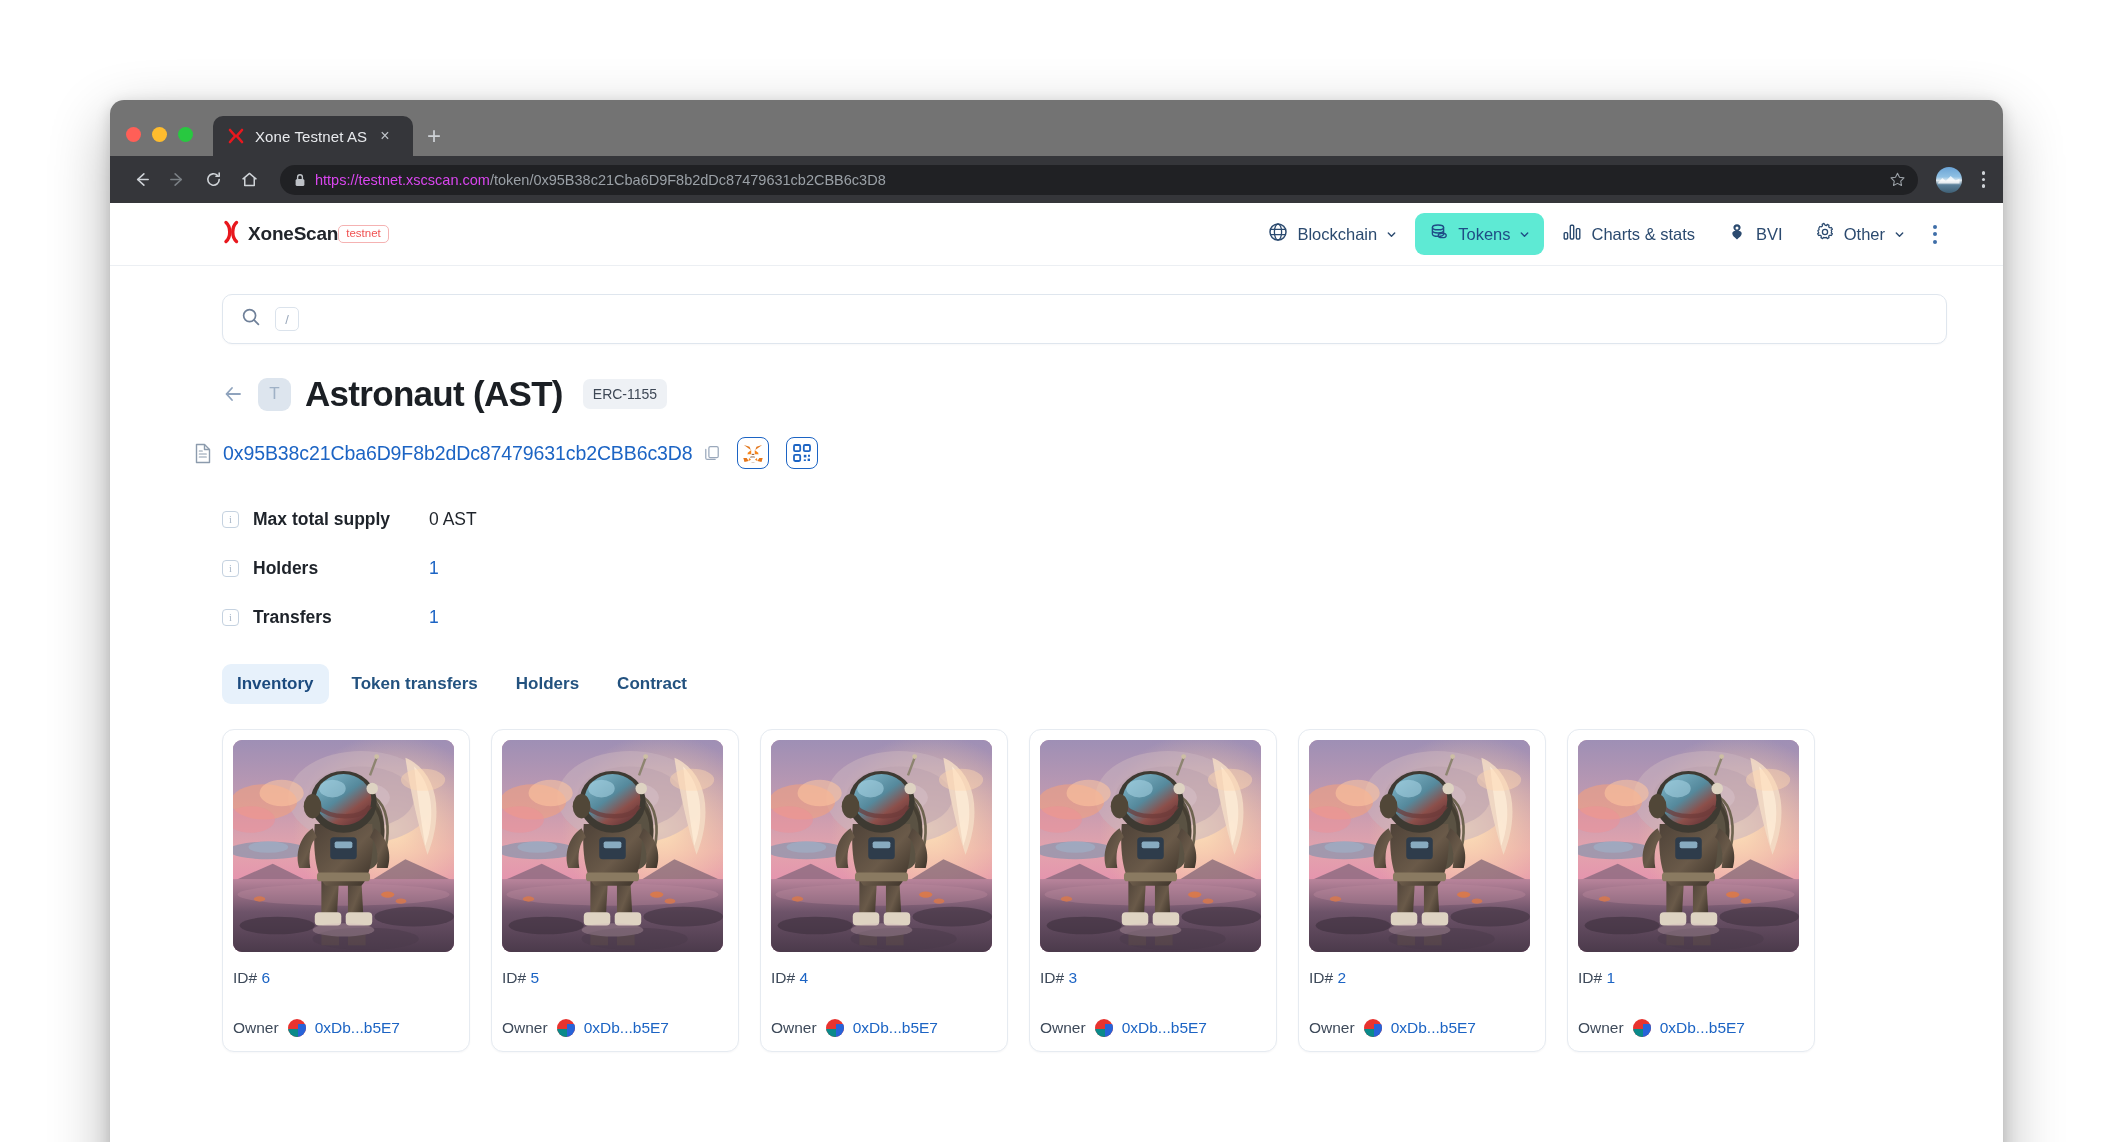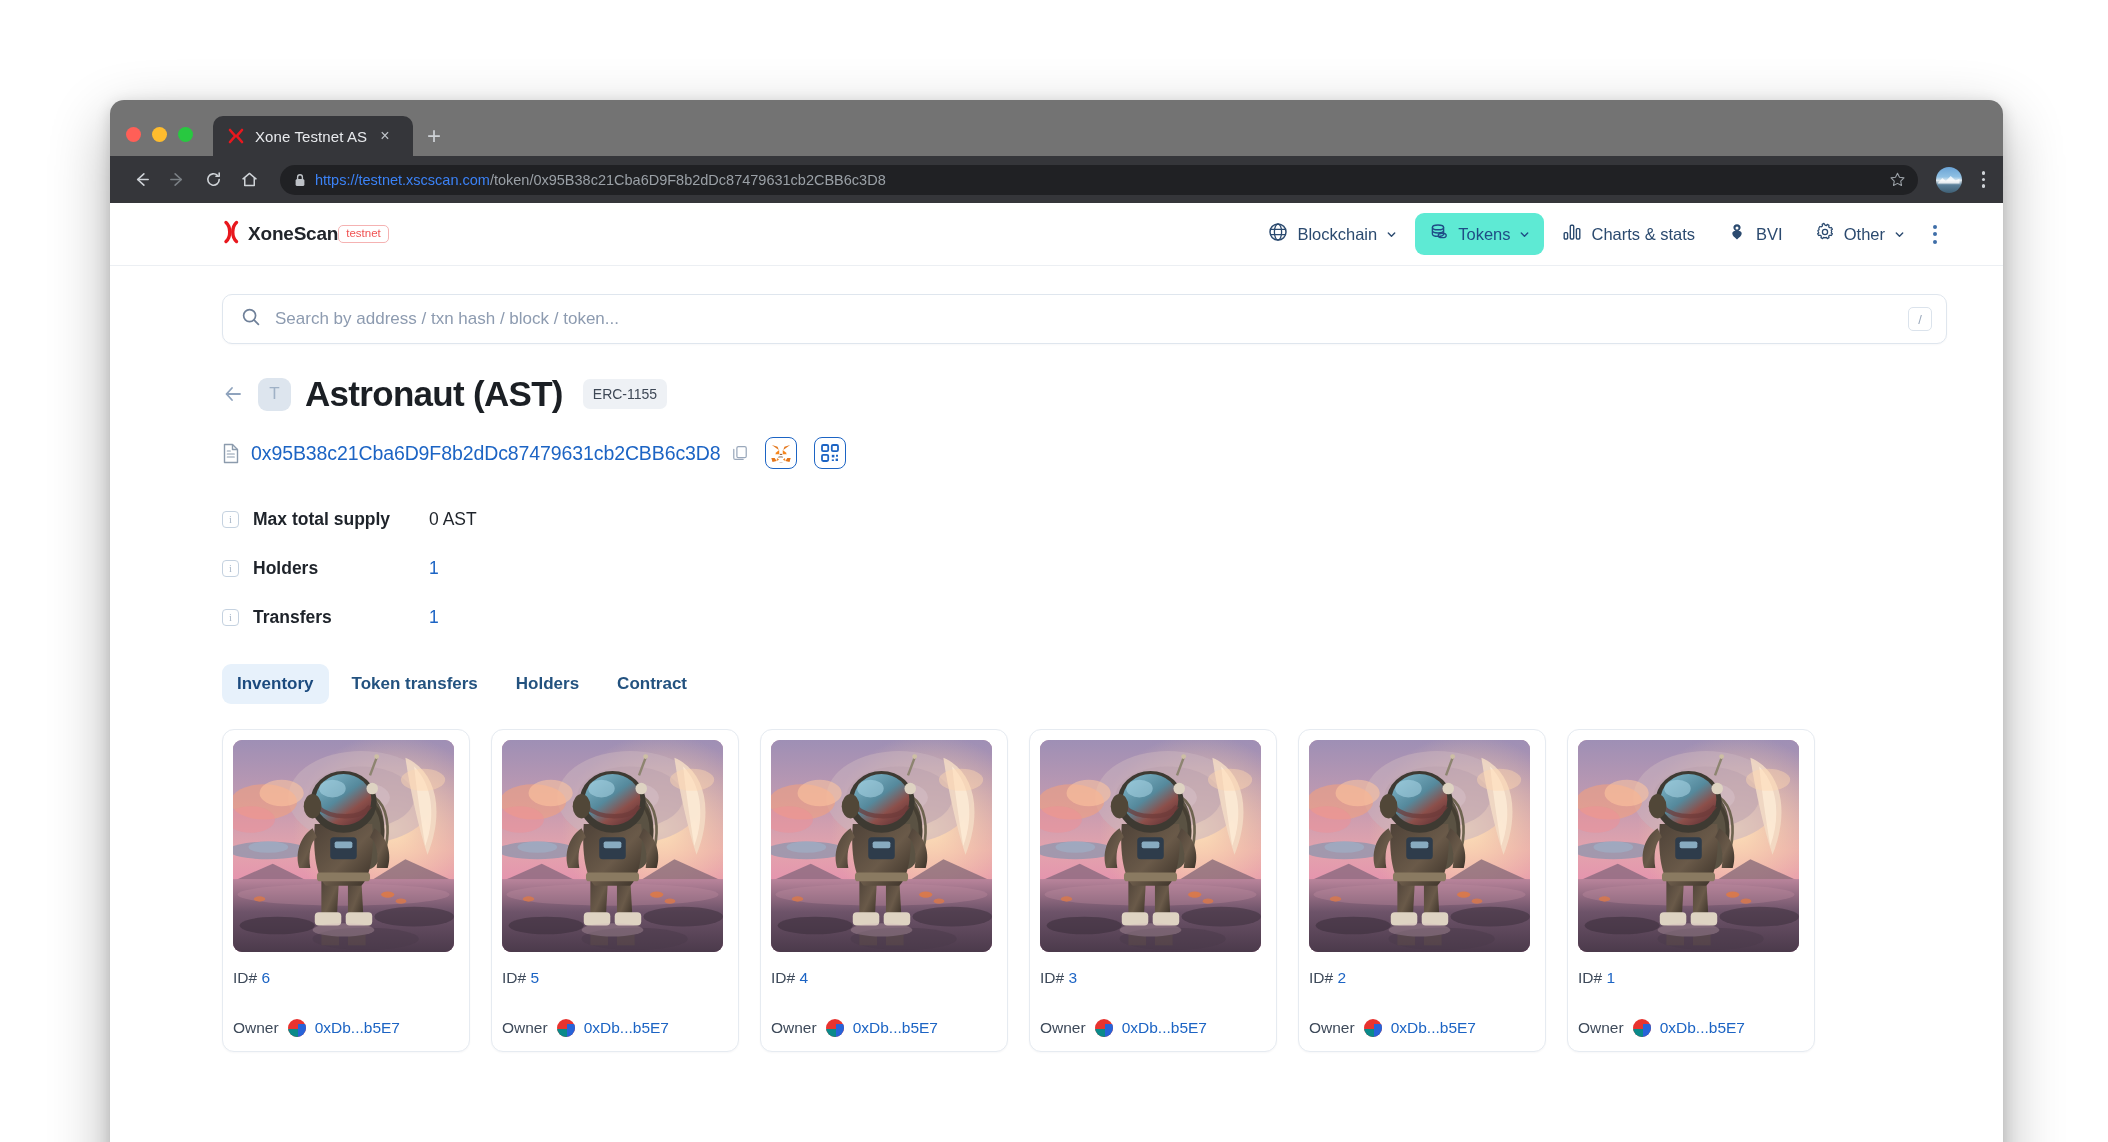--- a/index.html
+++ b/index.html
@@ -80,21 +80,21 @@
     background: #202124;
     border-radius: 16px;
     display: flex; align-items: center;
     padding: 0 12px 0 14px;
     margin-left: 10px;
     gap: 9px;
     min-width: 0;
   }
   .lock-icon { flex: none; display: flex; align-items: center; color: #bdc1c6; }
   .url-text { font-size: 14.5px; white-space: nowrap; overflow: hidden; text-overflow: ellipsis; flex: 1; }
-  .url-host { color: #3b82f6; }
+  .url-host { color: #d946ef; }
   .url-path { color: #9aa0a6; }
   .star-btn { color: #9aa0a6; display: flex; align-items: center; flex: none; }
   .profile-pic {
     width: 26px; height: 26px; border-radius: 50%;
     margin-left: 12px; flex: none; overflow: hidden;
     background: linear-gradient(#6aa3d5 0%, #8fc0e3 38%, #dfe9ef 52%, #5a7f99 70%, #3f5f74 100%);
     position: relative;
   }
   .profile-pic::after {
     content: ""; position: absolute; left: 2px; top: 9px;
@@ -169,21 +169,21 @@
   }
   .token-title { font-size: 35px; font-weight: 700; color: #1b1f24; letter-spacing: -0.7px; }
   .token-std {
     background: #eef1f5; color: #3e4856;
     font-size: 14px; font-weight: 500;
     border-radius: 7px; padding: 7px 10px;
     margin-left: 6px;
   }
 
   
-  .addr-row { padding: 23px 56px 0 112px; display: flex; align-items: center; gap: 11px; }
+  .addr-row { padding: 23px 56px 0 84px; display: flex; align-items: center; gap: 11px; }
   .doc-icon { color: #8c9bad; display: flex; align-items: center; flex: none; }
   .addr-text { color: #1c64c4; font-size: 19.5px; letter-spacing: -0.1px; }
   .copy-icon { color: #9aa8bb; display: flex; align-items: center; }
   .icon-btn {
     width: 32px; height: 32px;
     border: 1.6px solid #1c64c4; border-radius: 8px;
     display: flex; align-items: center; justify-content: center;
     margin-left: 6px; flex: none; background: #fff;
   }
 
@@ -411,21 +411,20 @@
     </div>
 
     <div class="search-wrap">
       <div class="search-bar">
         <span>
           <svg width="20" height="20" viewBox="0 0 20 20">
               <circle cx="8.6" cy="8.6" r="6" stroke="#6f8099" stroke-width="1.7" fill="none"></circle>
               <path d="M13.2 13.2 L17.4 17.4" stroke="#6f8099" stroke-width="1.7" stroke-linecap="round"></path>
             </svg>
         </span>
-        <span class="search-placeholder">Search by address / txn hash / block / token...</span>
         <span class="slash-key">/</span>
       </div>
     </div>
 
     <div class="token-head">
       <span class="back-arrow">
         <svg width="22" height="22" viewBox="0 0 22 22">
             <path d="M10 5 L4.5 11 L10 17" stroke="currentColor" stroke-width="1.8" fill="none" stroke-linecap="round" stroke-linejoin="round"></path>
             <path d="M4.8 11 H18" stroke="currentColor" stroke-width="1.8" stroke-linecap="round"></path>
           </svg>

